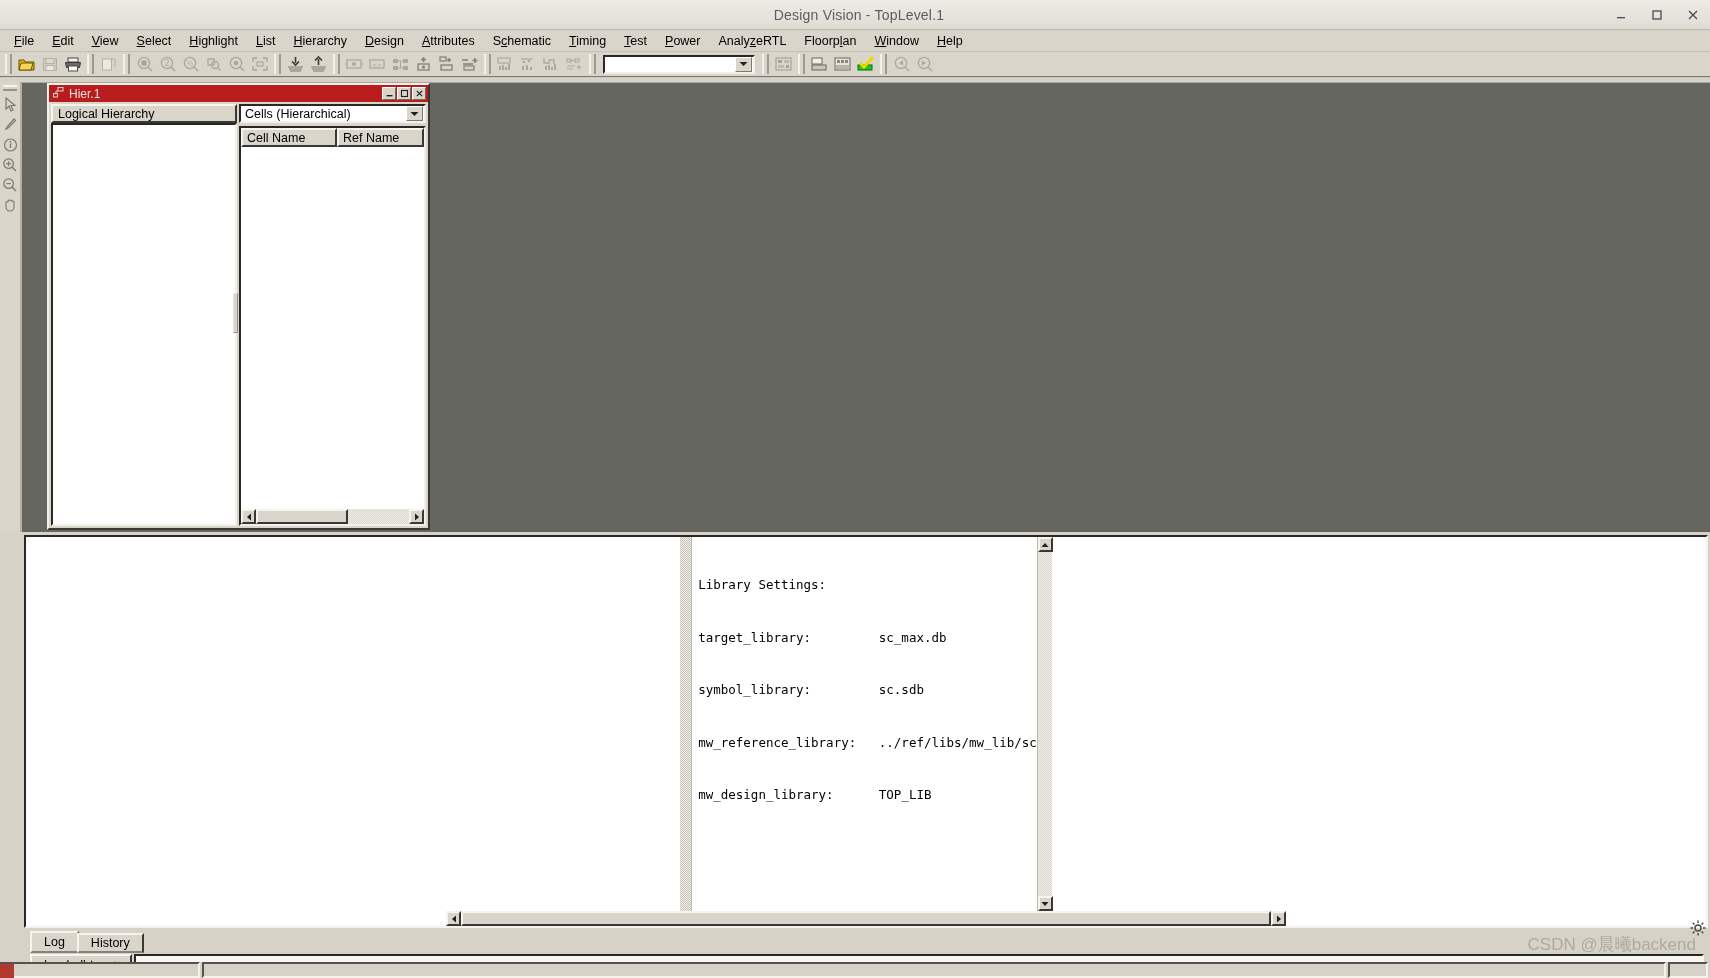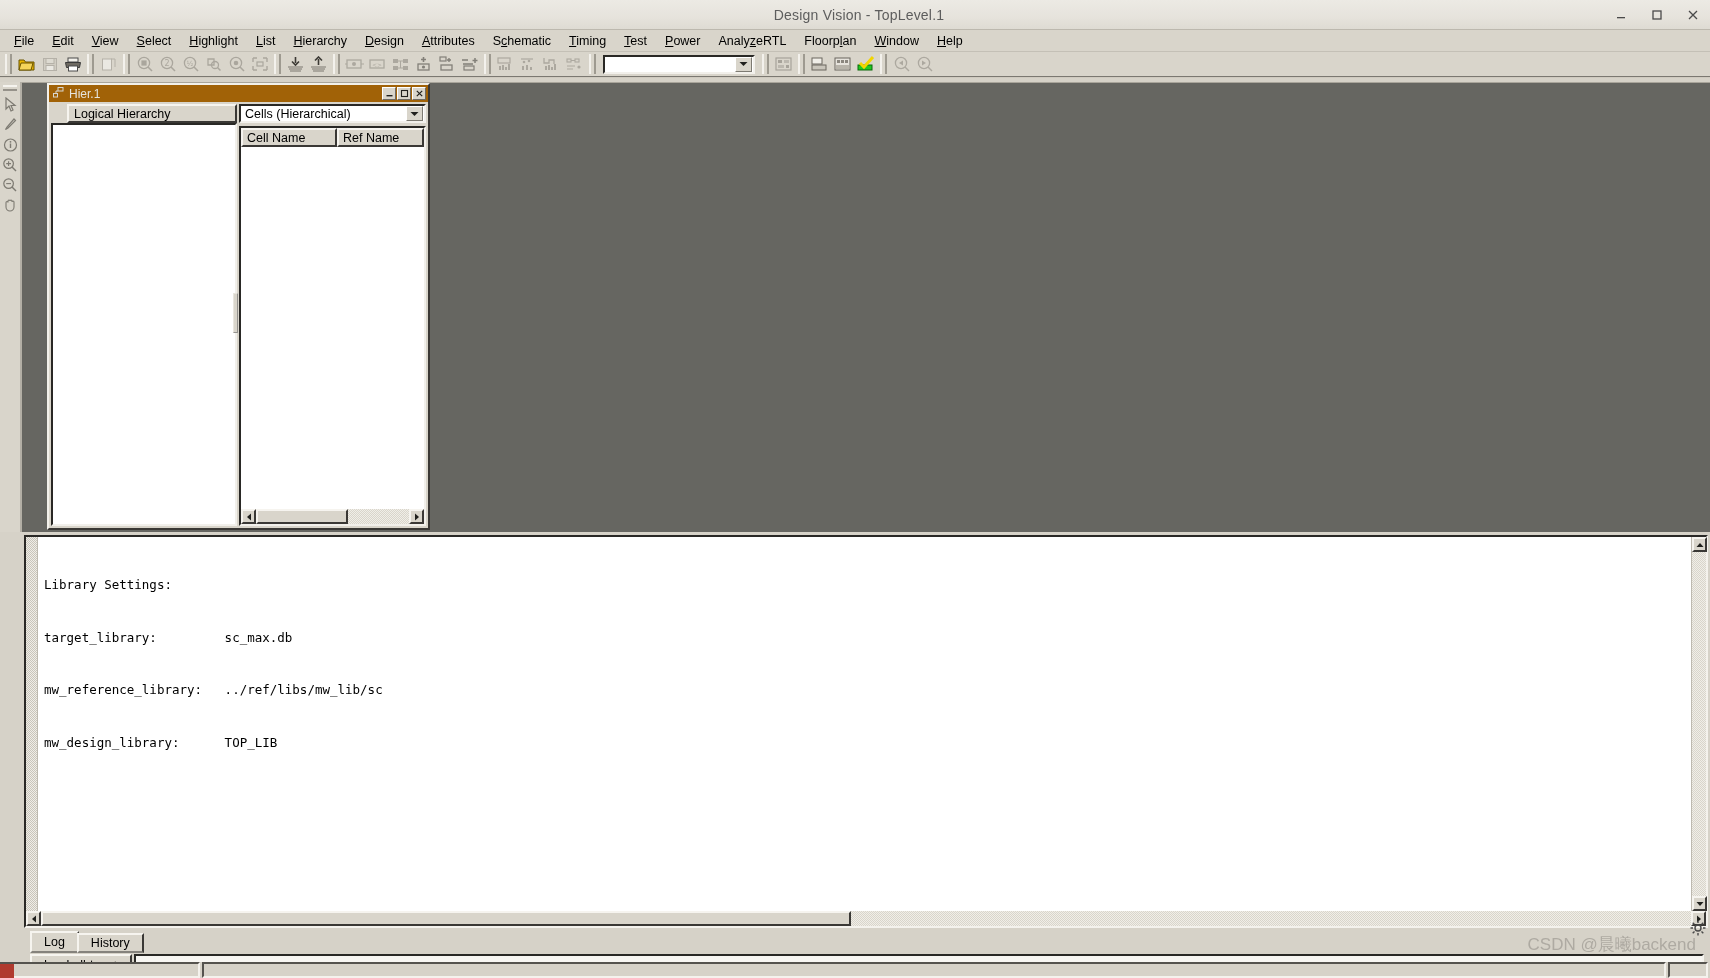--- a/index.html
+++ b/index.html
@@ -110,21 +110,21 @@
   #hier-window {
     position: absolute; left: 25px; top: 0px;
     width: 383px; height: 447px;
     background: #d9d5cb;
     border: 2px outset #e8e5de;
     border-top-color:#f2f0ea; border-left-color:#f2f0ea;
     border-right-color:#8e8a82; border-bottom-color:#8e8a82;
     display: flex; flex-direction: column;
   }
   #hier-titlebar {
-    height: 17px; background: #a16207; color: #e6e4de;
+    height: 17px; background: #b91c1c; color: #e6e4de;
     display: flex; align-items: center; padding: 0 2px 0 4px;
     font-size: 12px; flex: 0 0 auto;
   }
   #hier-title-label { margin-left: 5px; }
   .hier-btns { margin-left: auto; display: flex; gap: 1px; }
   .hbtn {
     width: 14px; height: 13px;
     background: #d9d5cb;
     border: 1px solid; border-color: #ffffff #6e6a62 #6e6a62 #ffffff;
     display: flex; align-items: center; justify-content: center;
@@ -132,21 +132,21 @@
   #hier-body { flex: 1; display: flex; padding: 2px; gap: 2px; min-height: 0; }
 
   .pane-left { width: 186px; display: flex; flex-direction: column; }
   .pane-right { flex: 1; display: flex; flex-direction: column; min-width:0; }
 
   .hdr-btn {
     height: 19px; background: #d9d5cb;
     border: 2px outset #e8e5de;
     border-top-color:#f6f4ef; border-left-color:#f6f4ef;
     border-right-color:#8e8a82; border-bottom-color:#8e8a82;
-    font-size: 12.5px; display: flex; align-items: center; padding-left: 5px; margin-left: 16px;
+    font-size: 12.5px; display: flex; align-items: center; padding-left: 5px;
   }
   .list-white {
     flex: 1; background: #fff;
     border: 2px inset #b7b3a9;
     border-top-color:#7d7a72; border-left-color:#7d7a72;
     border-right-color:#f2f0eb; border-bottom-color:#f2f0eb;
     min-height: 0;
   }
   .sel-combo {
     height: 19px; background: #ffffff;
@@ -207,21 +207,21 @@
     position: absolute; left: 22px; right: 0; top: 450px; bottom: 0;
     background: #d6d2c8;
     padding: 3px 2px 0 2px;
     display: flex; flex-direction: column;
   }
   #console-frame {
     flex: 1; display: flex; flex-direction: column;
     border: 2px inset #b7b3a9;
     border-top-color:#7d7a72; border-left-color:#7d7a72;
     border-right-color:#f4f2ed; border-bottom-color:#f4f2ed;
-    background: #ffffff; min-height: 0;
+    background: #ffffff; min-height: 0; align-items: center;
   }
   #console-inner { flex: 1; display: flex; min-height: 0; }
   #console-gutter {
     width: 12px; flex: 0 0 auto;
     background: repeating-conic-gradient(#c9c5bb 0% 25%, #efedE7 0% 50%) 0 0/2px 2px;
     border-right: 1px solid #bdb9af;
   }
   #console-text {
     flex: 1; overflow: hidden; position: relative;
     font-family: "DejaVu Sans Mono", "Liberation Mono", monospace;
@@ -712,20 +712,21 @@
     <div id="vsplit"></div>
   </div>
 
   <div id="console-panel">
     <div id="console-frame">
       <div id="console-inner">
         <div id="console-gutter"></div>
         <div id="console-text">
           <div class="log-line">Library Settings:</div>
           <div class="log-line">target_library:         sc_max.db</div>
+          <div class="log-line">symbol_library:         sc.sdb</div>
           <div class="log-line">mw_reference_library:   ../ref/libs/mw_lib/sc</div>
           <div class="log-line">mw_design_library:      TOP_LIB</div>
           
           
           
           
           
           
           
           

